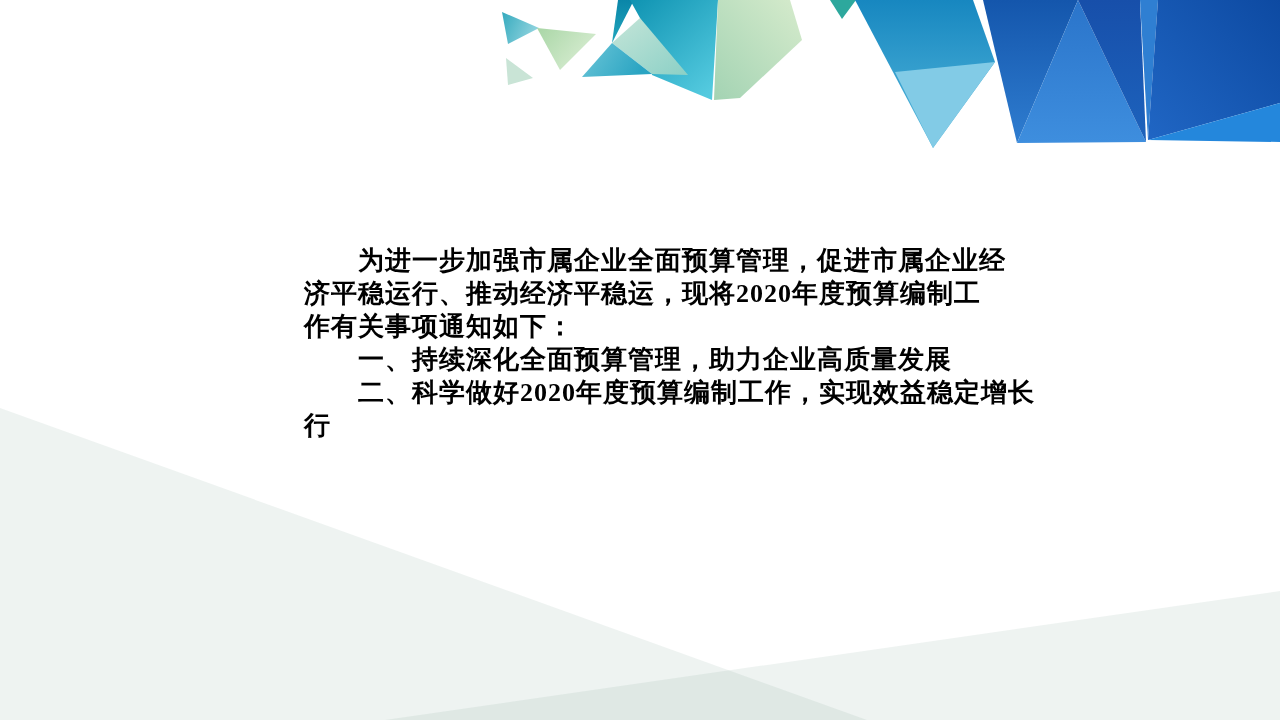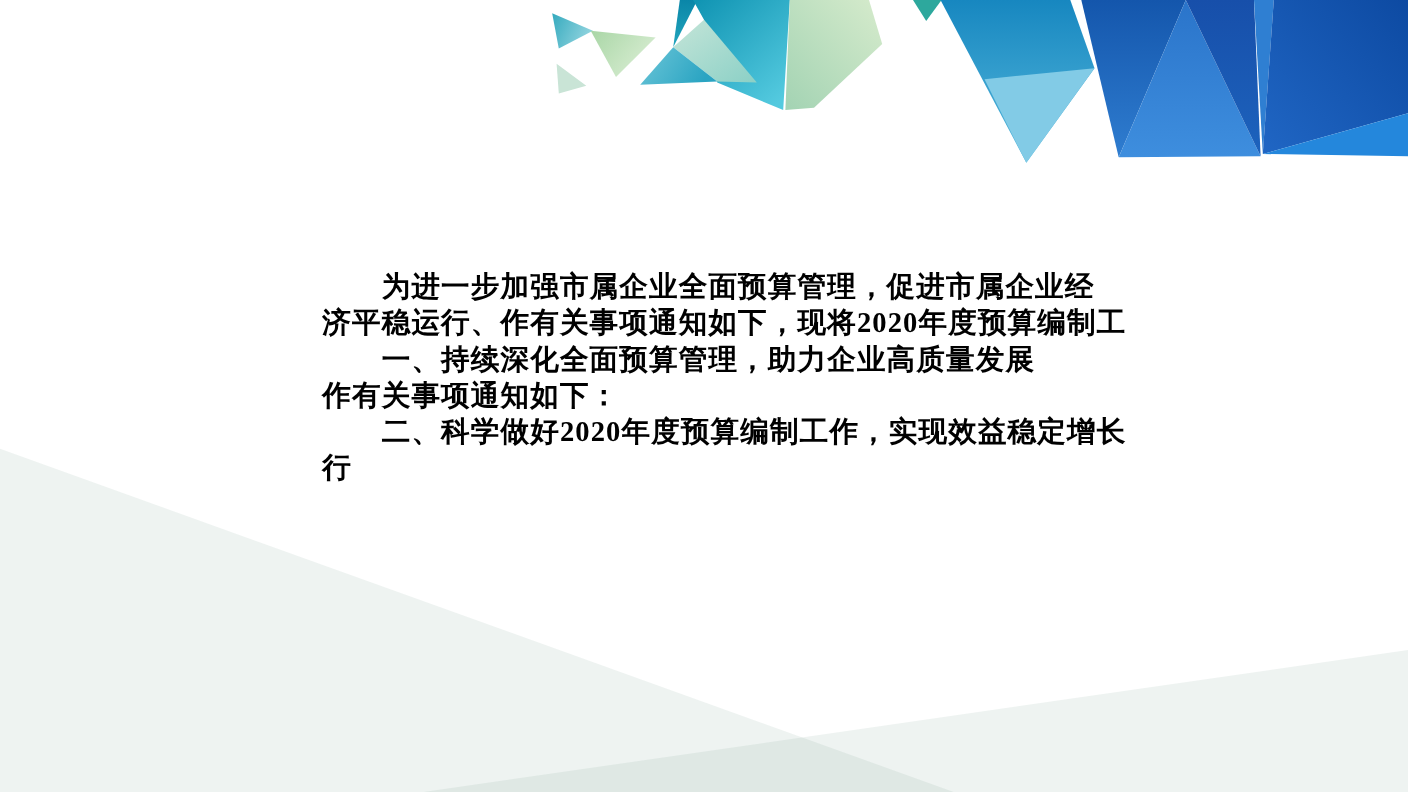--- a/index.html
+++ b/index.html
@@ -1,21 +1,21 @@
 <!DOCTYPE html>
 <html><head>
 <meta charset="utf-8">
 <style>
   html,body{margin:0;padding:0;}
   body{width:1280px;height:720px;background:#ffffff;overflow:hidden;}
   .slide{position:relative;width:1280px;height:720px;background:#ffffff;overflow:hidden;
          font-family:"Liberation Serif","DejaVu Serif",serif;}
   .decor{position:absolute;left:0;top:0;width:1280px;height:720px;display:block;}
   .textblock{
-    position:absolute;left:293px;top:244px;width:730px;
+    position:absolute;left:304px;top:244px;width:730px;
     font-weight:bold;color:#000000;
     font-size:26px;line-height:33px;letter-spacing:1px;
     text-align:left;white-space:nowrap;
   }
   .textblock .line{height:33px;}
   .textblock .indent{padding-left:54px;}
 </style>
 </head>
 <body>
 
@@ -100,20 +100,20 @@
       <polygon points="1078,0 1017,143 1146,142" fill="url(#gM2)"></polygon>
       <polygon points="1078,0 1140,0 1146,142" fill="url(#gM3)"></polygon>
       <polygon points="1140,0 1158,0 1148,140" fill="#2f7fd2"></polygon>
       <polygon points="1158,0 1280,0 1280,103 1148,140" fill="url(#gR1)"></polygon>
       <polygon points="1148,140 1280,103 1280,142" fill="#2487dc"></polygon>
     </g>
   </svg>
 
   <div class="textblock">
     <div class="line indent">为进一步加强市属企业全面预算管理，促进市属企业经</div>
-    <div class="line">济平稳运行、作有关事项通知如下，现将2020年度预算编制工</div>
+    <div class="line">济平稳运行、推动经济平稳运，现将2020年度预算编制工</div>
+    <div class="line">作有关事项通知如下：</div>
     <div class="line indent">一、持续深化全面预算管理，助力企业高质量发展</div>
-    <div class="line">作有关事项通知如下：</div>
     <div class="line indent">二、科学做好2020年度预算编制工作，实现效益稳定增长</div>
     <div class="line">行</div>
   </div>
 
 </div>
 
 </body></html>

